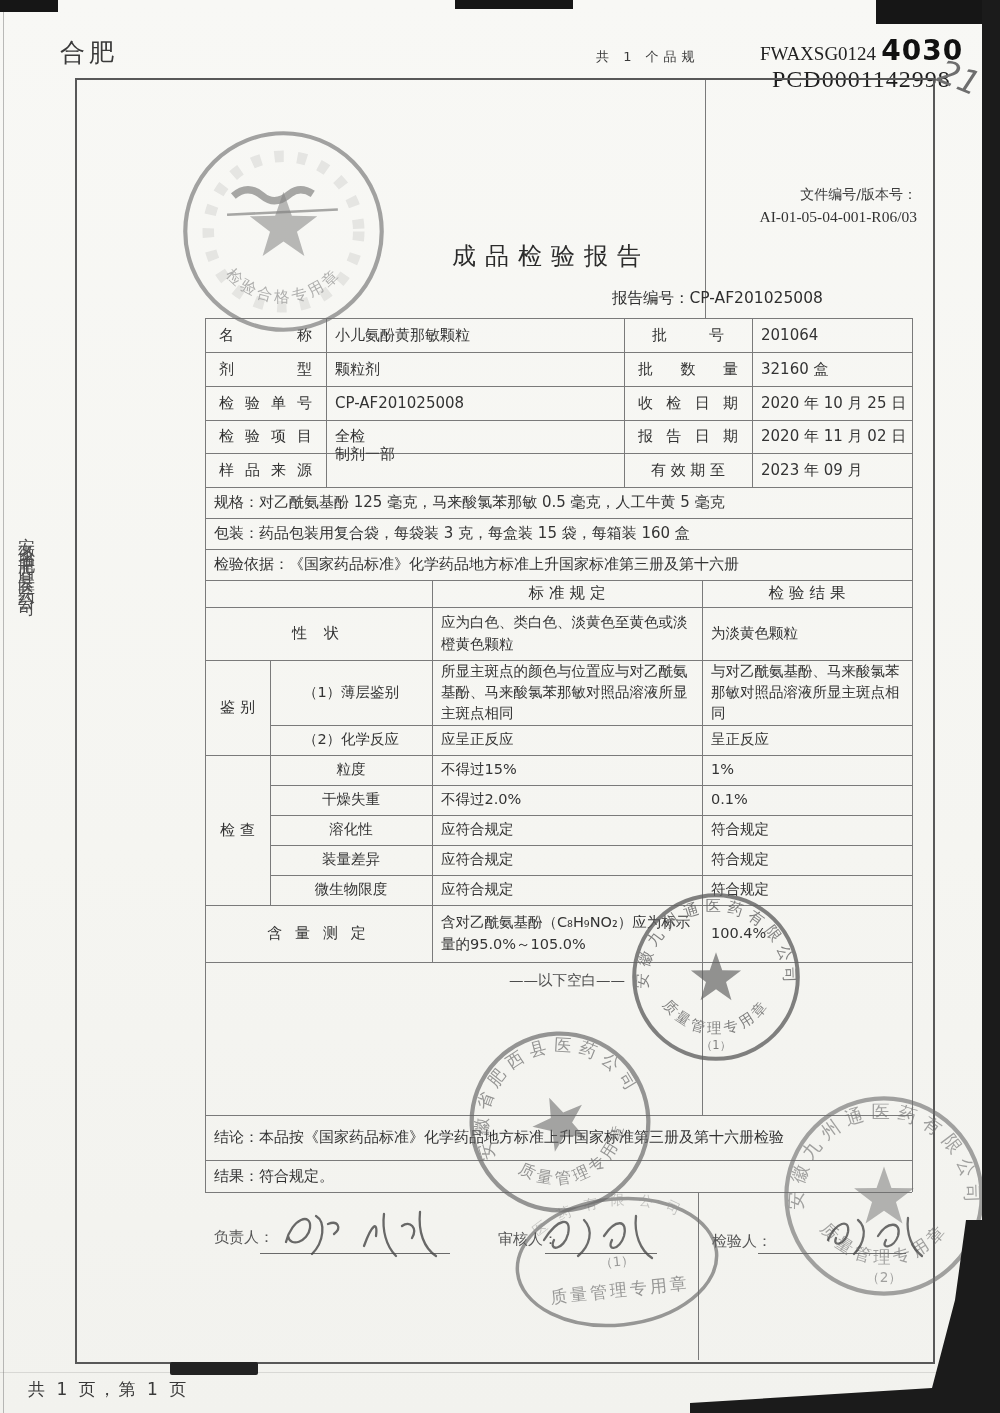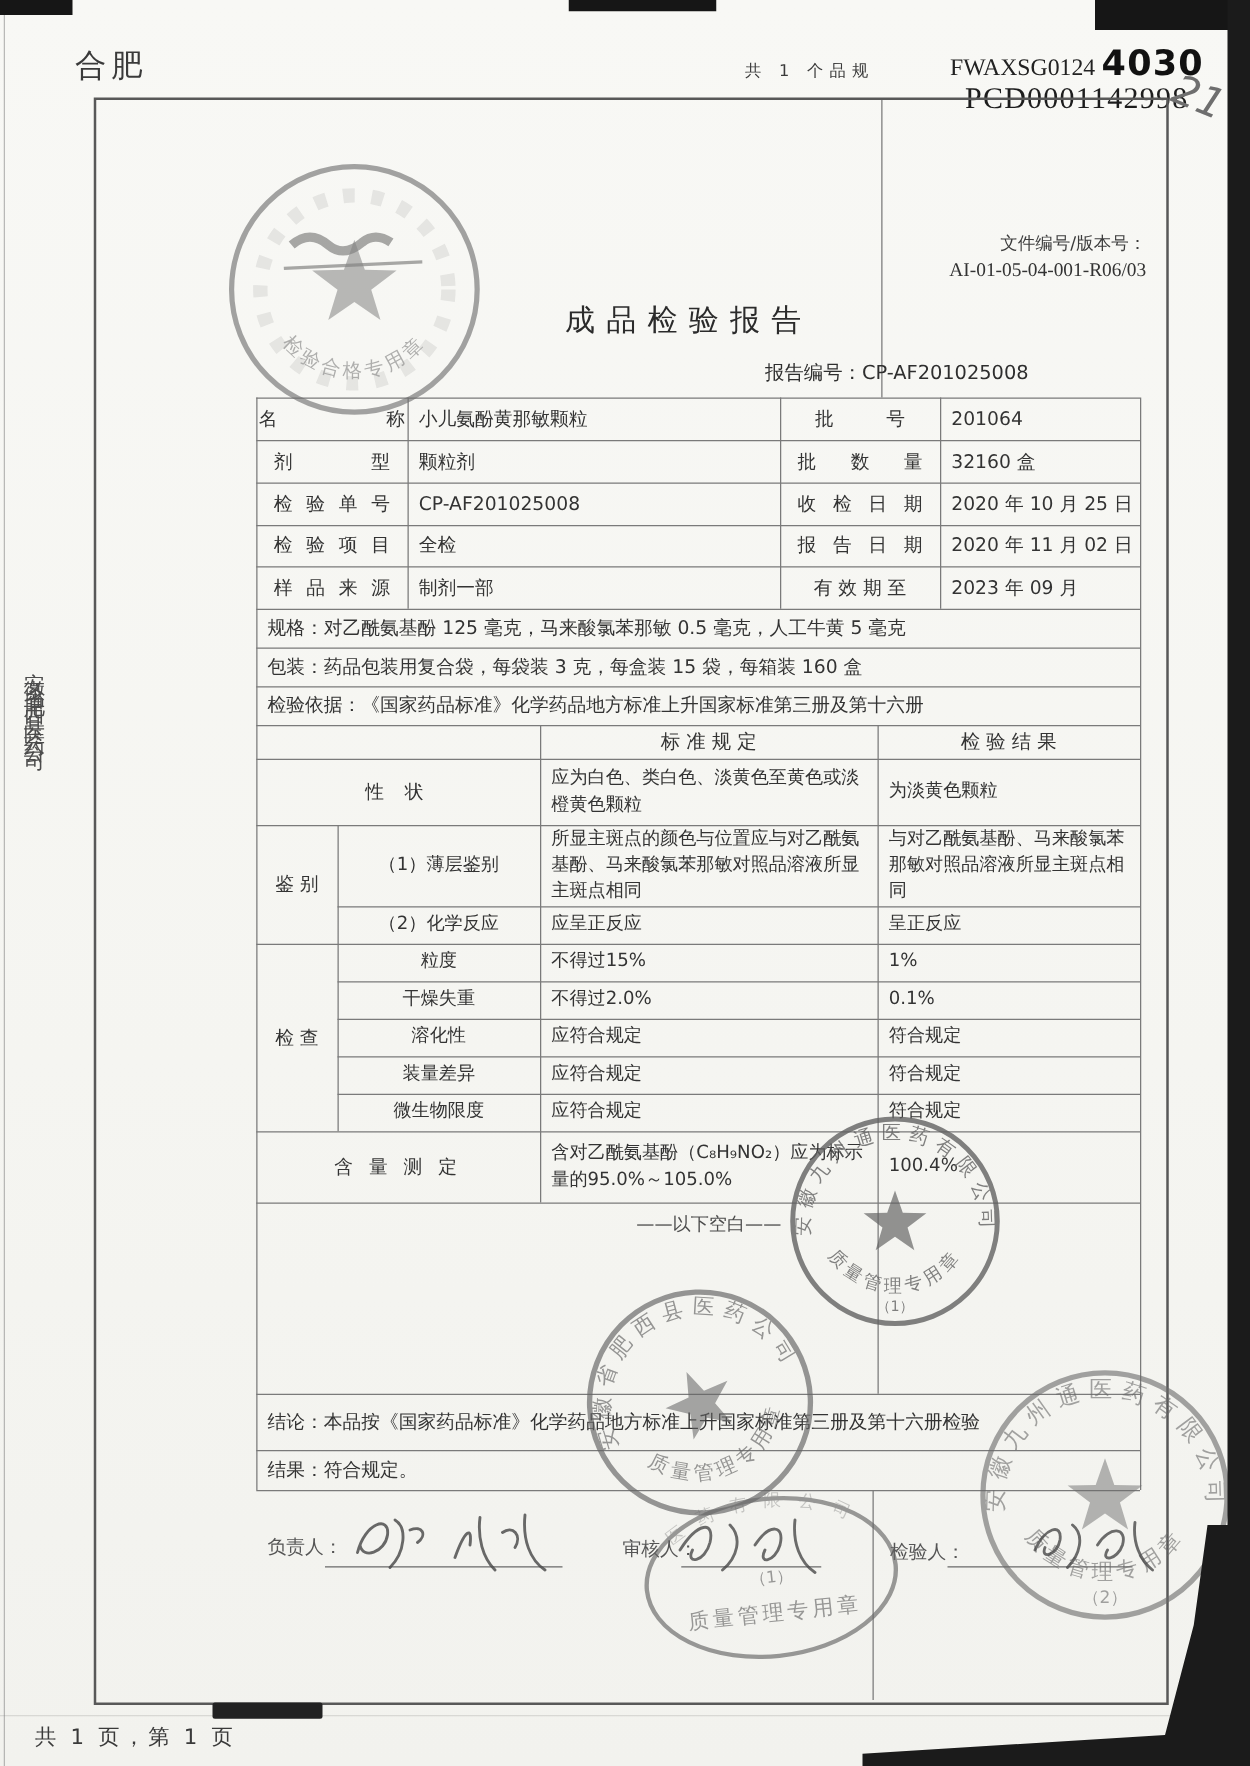--- a/index.html
+++ b/index.html
@@ -80,21 +80,21 @@
   <div class="vline" style="left:205px;top:318px;height:874px;"></div>
   <div class="vline" style="left:912px;top:318px;height:874px;"></div>
   <div class="vline" style="left:326px;top:318px;height:169px;"></div>
   <div class="vline" style="left:624px;top:318px;height:169px;"></div>
   <div class="vline" style="left:752px;top:318px;height:169px;"></div>
   <div class="vline" style="left:432px;top:580px;height:382px;"></div>
   <div class="vline" style="left:702px;top:580px;height:535px;"></div>
   <div class="vline" style="left:270px;top:660px;height:245px;"></div>
   <div class="vline" style="left:698px;top:1192px;height:168px;"></div>
 
-  <div class="cell" style="left:205px;top:318px;width:121px;height:34px;padding:0 2px;">
+  <div class="cell" style="left:205px;top:318px;width:121px;height:34px;padding:0 14px;">
       <span class="jl">名称</span>
     </div>
   <div class="cell pad" style="left:326px;top:318px;width:298px;height:34px;">小儿氨酚黄那敏颗粒</div>
   <div class="cell" style="left:624px;top:318px;width:128px;height:34px;padding:0 28px;">
       <span class="jl">批号</span>
     </div>
   <div class="cell pad" style="left:752px;top:318px;width:160px;height:34px;">201064</div>
 
   <div class="cell" style="left:205px;top:352px;width:121px;height:34px;padding:0 14px;">
       <span class="jl">剂型</span>
@@ -119,21 +119,21 @@
     </div>
   <div class="cell pad" style="left:326px;top:420px;width:298px;height:33px;">全检</div>
   <div class="cell" style="left:624px;top:420px;width:128px;height:33px;padding:0 14px;">
       <span class="jl">报告日期</span>
     </div>
   <div class="cell pad" style="left:752px;top:420px;width:160px;height:33px;white-space:nowrap;">2020 年 11 月 02 日</div>
 
   <div class="cell" style="left:205px;top:453px;width:121px;height:34px;padding:0 14px;">
       <span class="jl">样品来源</span>
     </div>
-  <div class="cell pad" style="left:326px;top:453px;width:298px;height:34px;">制剂一部</div>
+  <div class="cell pad" style="left:326px;top:437px;width:298px;height:34px;">制剂一部</div>
   <div class="cell" style="left:624px;top:453px;width:128px;height:34px;padding:0 27px;">
       <span class="jl">有效期至</span>
     </div>
   <div class="cell pad" style="left:752px;top:453px;width:160px;height:34px;white-space:nowrap;">2023 年 09 月</div>
 
   <div class="cell pad" style="left:205px;top:487px;width:707px;height:31px;">
     <span>规格：</span>
       <span>对乙酰氨基酚 125 毫克，马来酸氯苯那敏 0.5 毫克，人工牛黄 5 毫克</span>
   </div>
   <div class="cell pad" style="left:205px;top:518px;width:707px;height:31px;">

